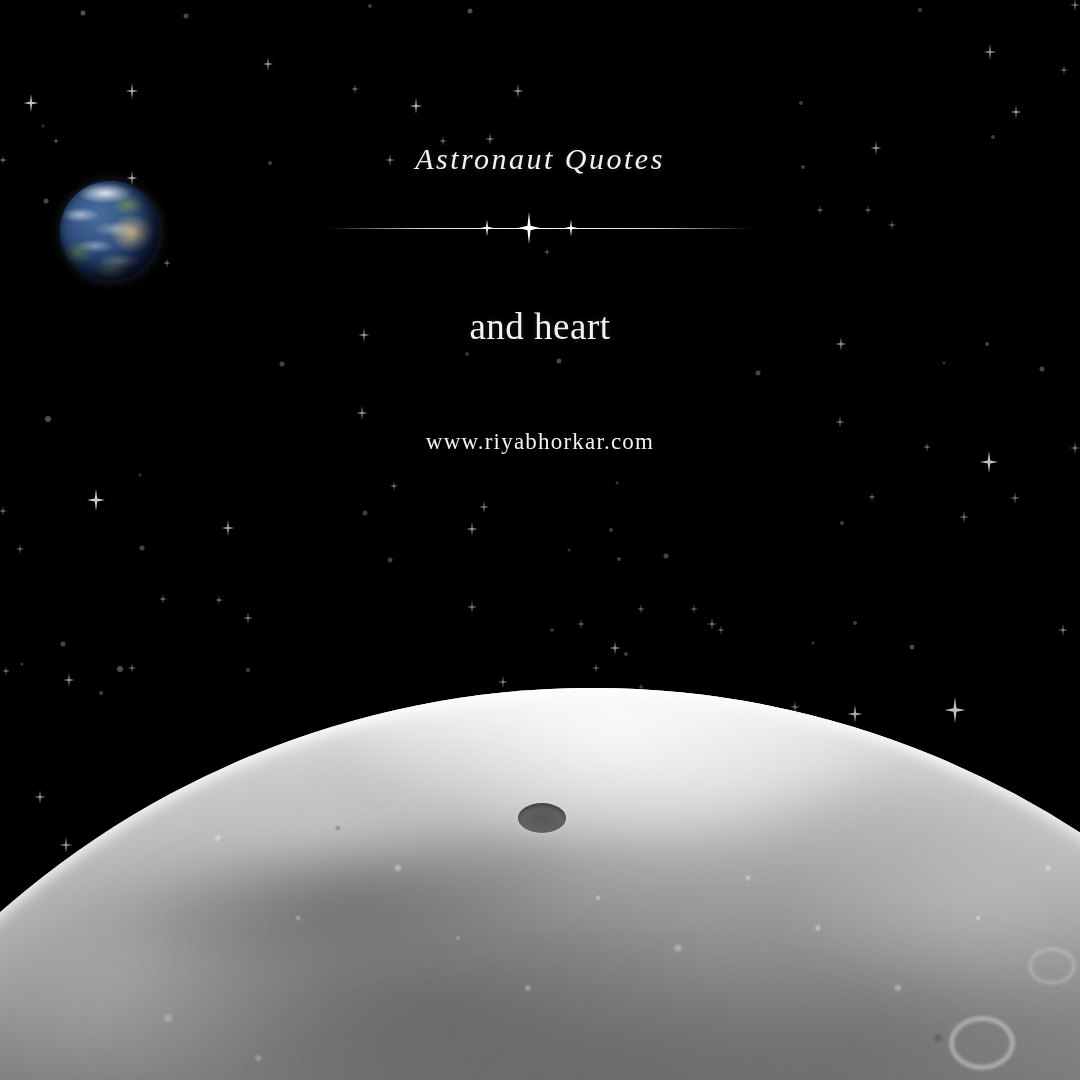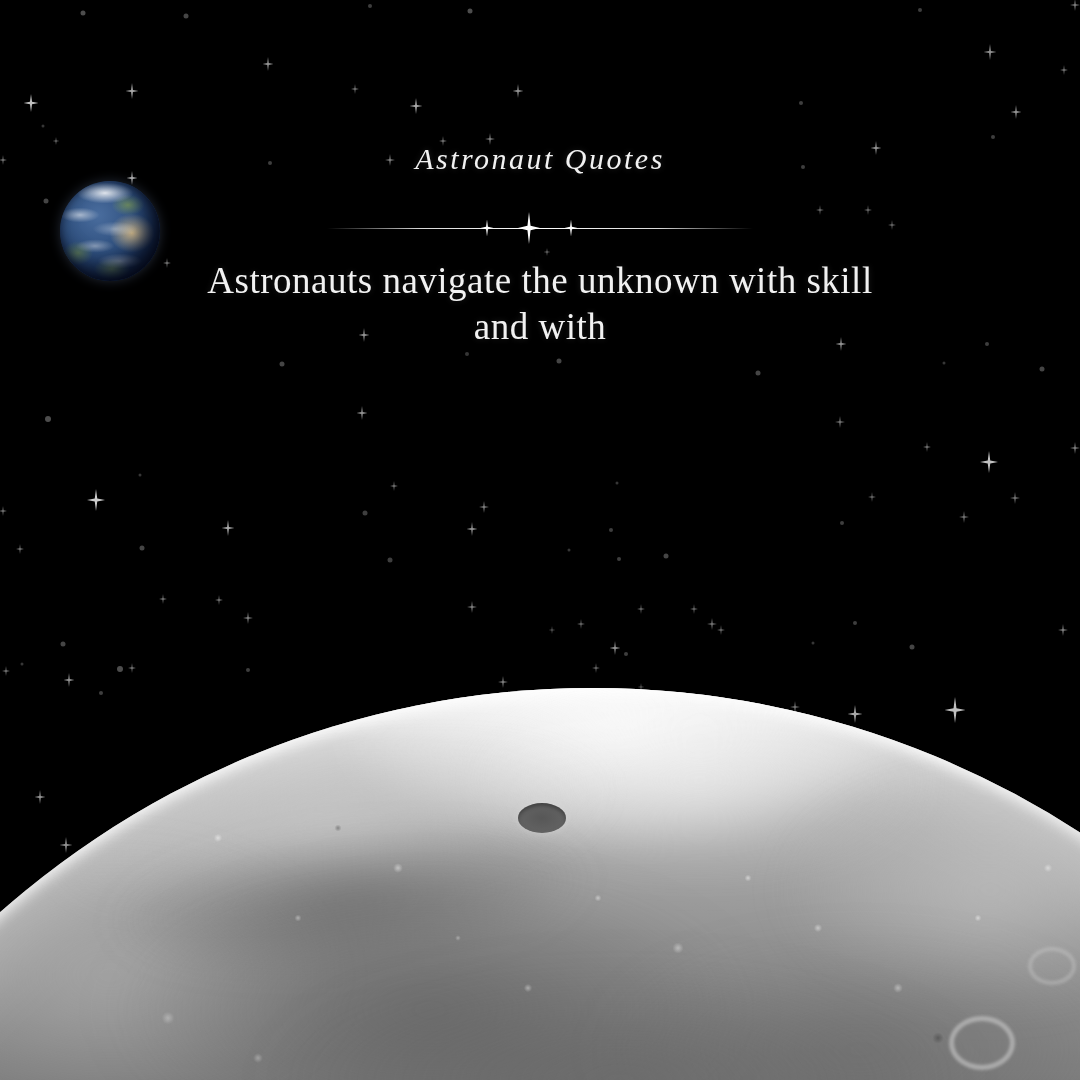--- a/index.html
+++ b/index.html
@@ -239,24 +239,25 @@
   <div class="title">Astronaut Quotes</div>
 
   <div class="divider">
     <span class="line"></span>
     <span class="spark s1"></span>
     <span class="spark b"></span>
     <span class="spark s2"></span>
   </div>
 
   <div class="quote">
-    <span>Astronauts navigate the unknown with skill</span><br>
-    <span>and with</span>
-  </div>
-
+    <br>
+    <span>and heart</span>
+  </div>
+
+  <div class="website">www.riyabhorkar.com</div>
 
   <div class="moon">
     <div class="layer m-apex"></div>
     <div class="layer m-apex2"></div>
     <div class="layer m-highl"></div>
     <div class="layer m-brightr"></div>
     <div class="layer m-brightbl"></div>
     <div class="layer m-mare1"></div>
     <div class="layer m-mare2"></div>
     <div class="layer m-mare3"></div>

